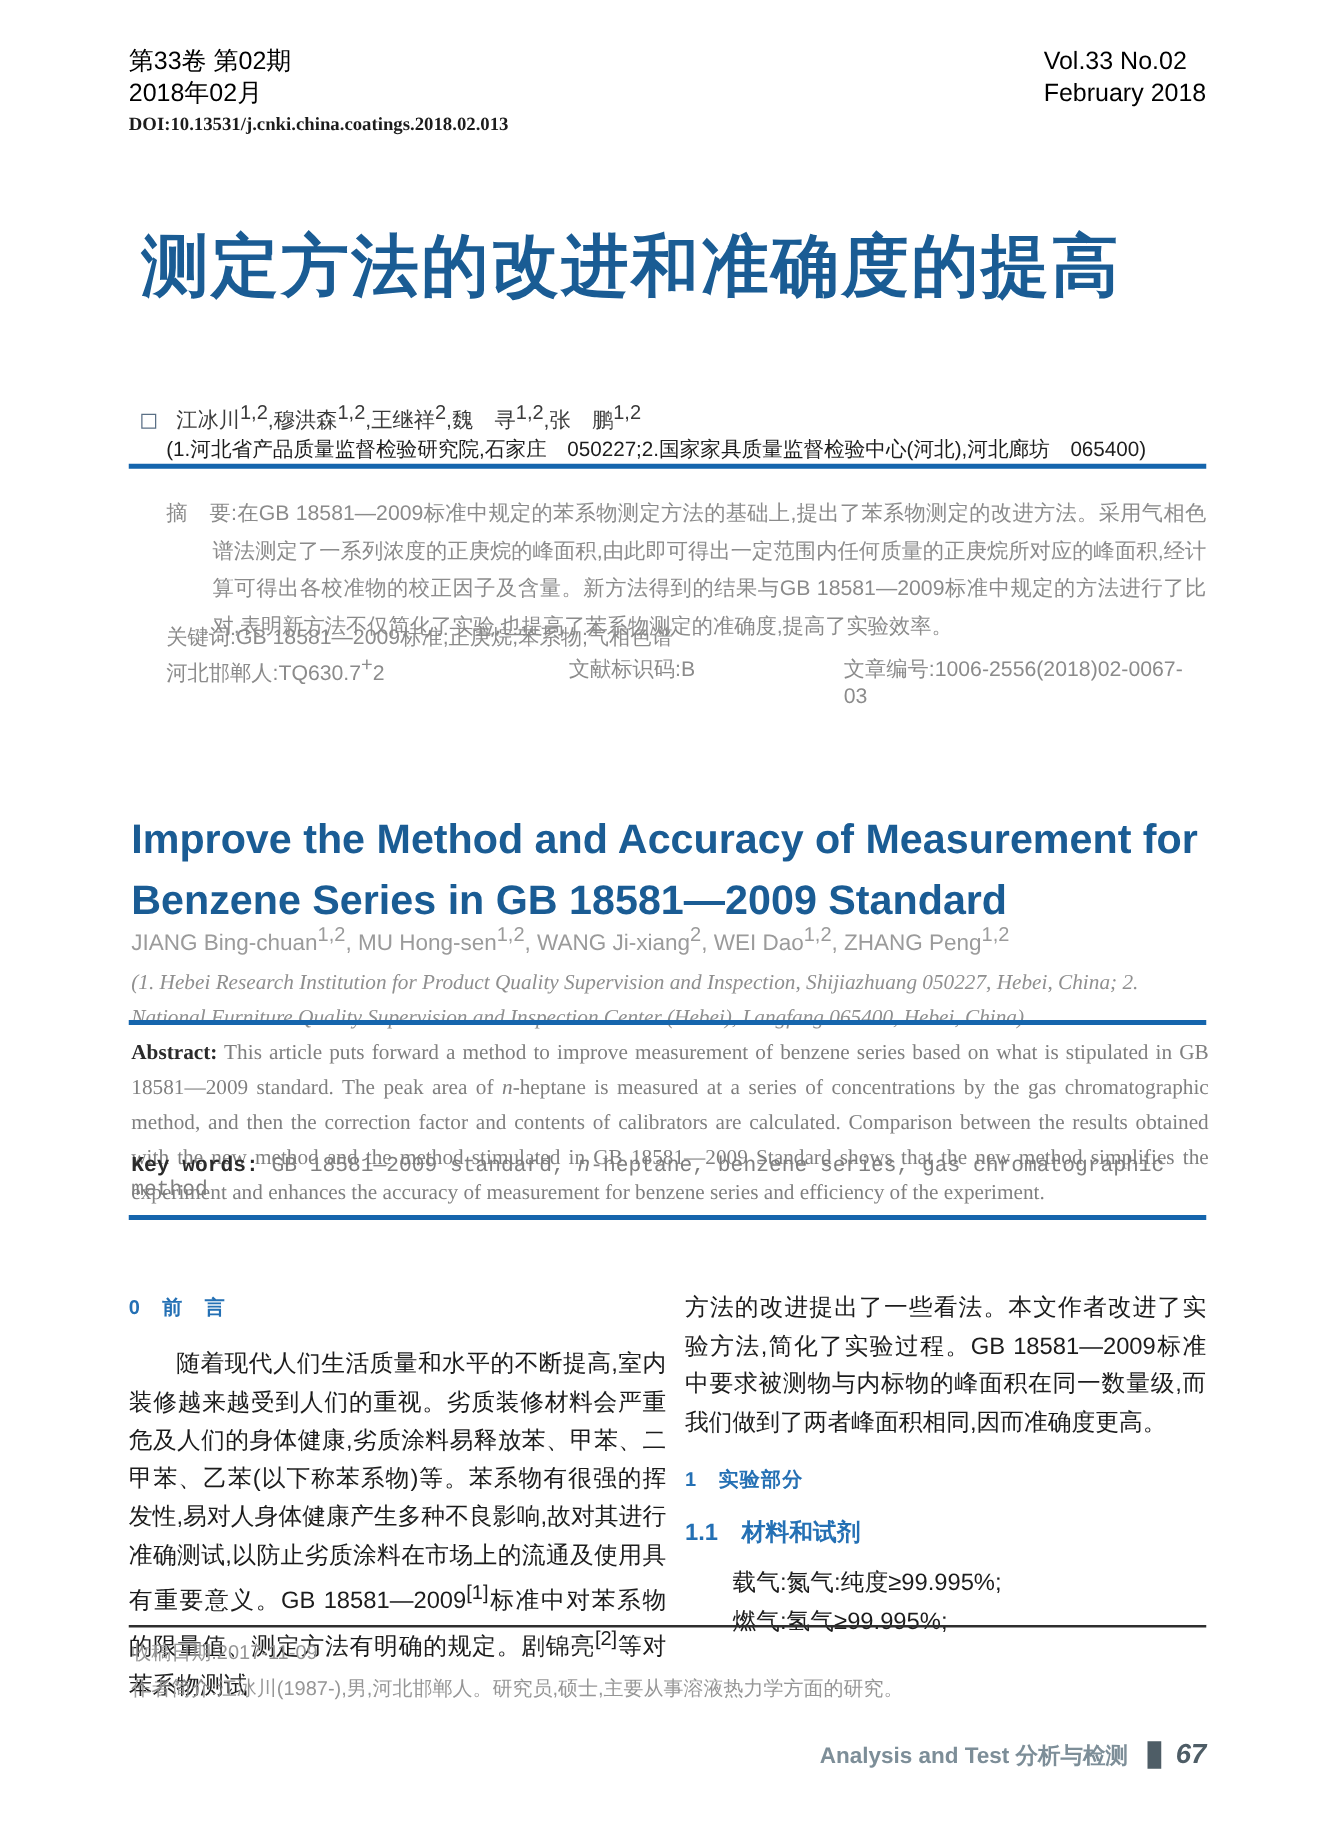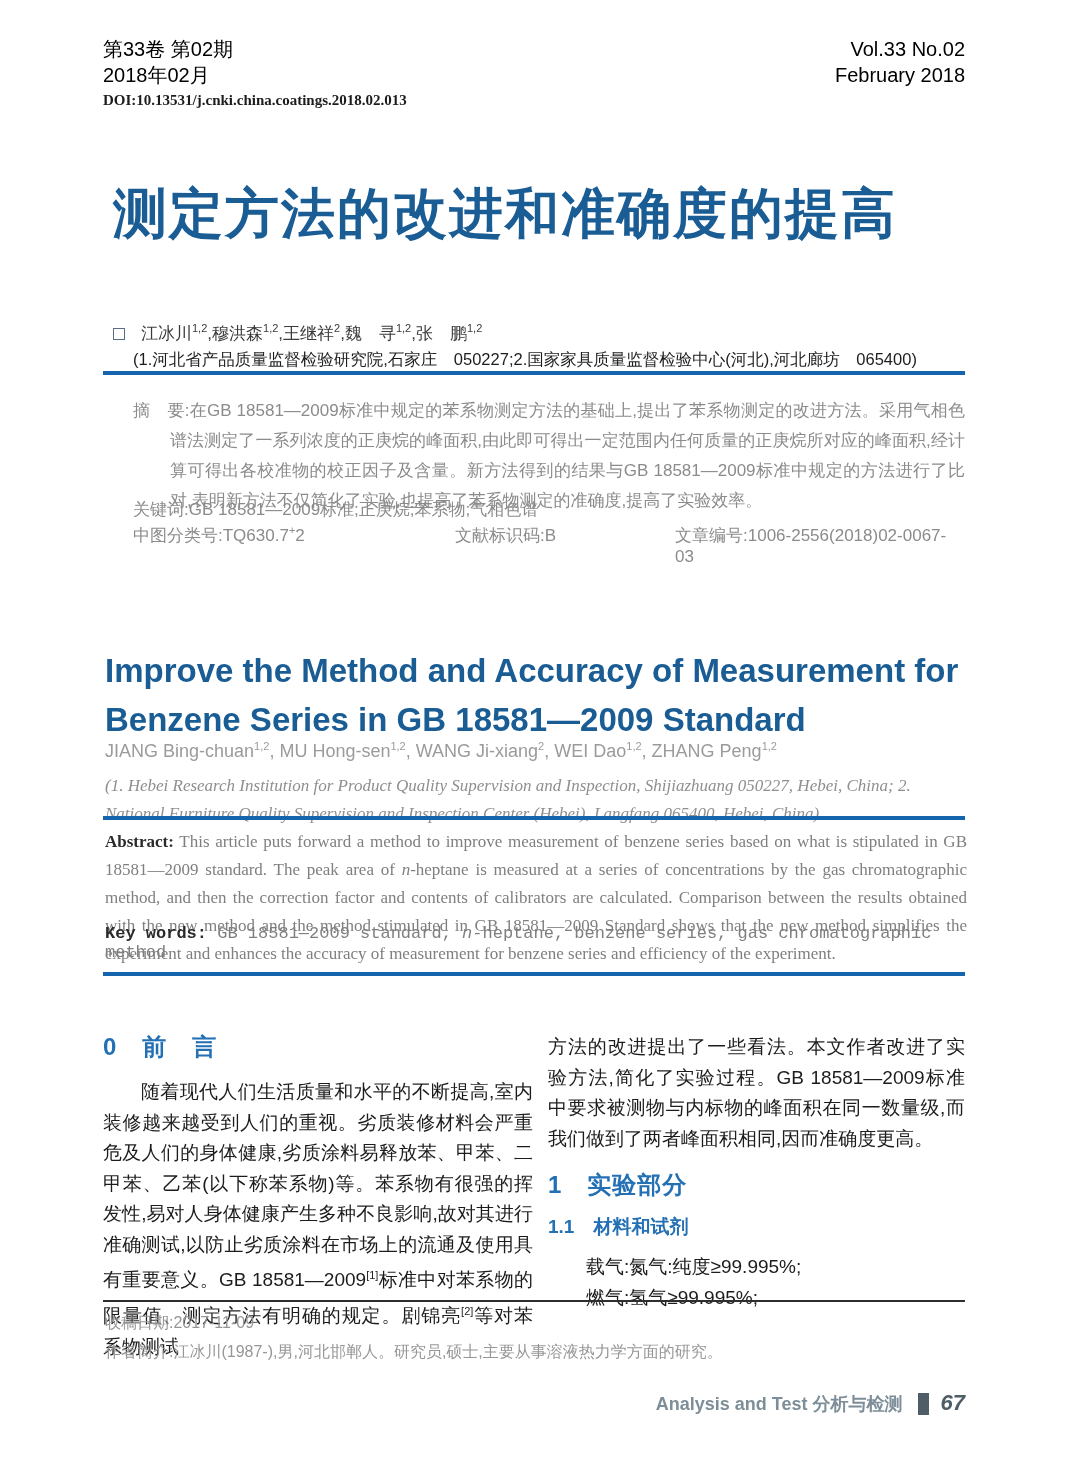--- a/index.html
+++ b/index.html
@@ -3,31 +3,31 @@
 <meta charset="utf-8">
 <style>
   * { margin:0; padding:0; box-sizing:border-box; }
   html,body { background:#ffffff; }
   body { width:1075px; height:1459px; position:relative; font-family:"Liberation Sans", sans-serif; color:#1f1f1f; }
   .abs { position:absolute; }
 
   
   .hdr { left:103px; top:36px; width:862px; display:flex; justify-content:space-between; font-size:20px; line-height:26px; color:#000000; }
   .hdr .c { text-align:center; }
-  .hdr .r { text-align:right; }
+  .hdr .r { }
   .hdr .cn-journal { letter-spacing:7px; }
   .doi { left:103px; top:92px; width:862px; font-family:"Liberation Serif", serif; font-weight:bold; font-size:15px; color:#1c1c1c; }
 
   
   .title-cn { left:113px; top:182px; width:862px; color:#1a5c94; font-weight:bold; font-size:54px; line-height:62px; letter-spacing:2px; }
 
   
   .authors-cn { left:113px; top:322px; width:852px; font-size:17px; color:#3a3a3a; }
   .checkbox { display:inline-block; width:12px; height:12px; border:1.5px solid #5a6f85; margin-right:16px; vertical-align:-1px; }
-  sup { font-size:11px; }
+  sup { font-size:16px; }
   .affil-cn { left:133px; top:349px; width:840px; font-size:16.5px; color:#1d1d1d; }
   .rule-blue { left:103px; width:862px; height:4px; background:#1565ad; }
   .r1 { top:371px; } .r2 { top:816px; } .r3 { top:972px; }
 
   
   .abstract-cn { left:133px; top:396px; width:832px; font-size:17px; line-height:30px; color:#8b8b8b; text-align:justify; padding-left:37px; text-indent:-37px; }
   .keywords-cn { left:133px; top:498px; width:832px; font-size:17px; color:#8b8b8b; }
   .classification { left:133px; top:524px; width:832px; display:flex; font-size:17px; color:#8b8b8b; }
   .classification .f1 { flex:0 0 322px; }
   .classification .f2 { flex:0 0 220px; }
@@ -38,21 +38,21 @@
   .affil-en { left:105px; top:772px; width:862px; font-family:"Liberation Serif", serif; font-style:italic; font-size:17px; line-height:28px; color:#8f8f8f; }
   .abstract-en { left:105px; top:828px; width:862px; font-family:"Liberation Serif", serif; font-size:17px; line-height:28px; color:#7f7f7f; text-align:justify; }
   .abstract-en b, .keywords-en b { color:#2b2b2b; font-style:normal; }
   .keywords-en { left:105px; top:924px; width:862px; font-family:Liberation Mono, monospace; font-size:17px; color:#7f7f7f; }
   .ital { font-style:italic; }
 
   
   .columns { left:103px; top:1032px; width:862px; display:flex; gap:15px; }
   .col { width:430px; font-size:19px; line-height:30.5px; color:#1c1c1c; text-align:justify; }
   .col-r { width:417px; }
-  .h1-blue { color:#2470b4; font-weight:bold; font-size:24px; line-height:30px; margin-bottom:15px; letter-spacing:1px; }
+  .h1-blue { color:#2470b4; font-weight:bold; font-size:16px; line-height:30px; margin-bottom:15px; letter-spacing:1px; }
   .h2-blue { color:#2470b4; font-weight:bold; font-size:19px; margin:12px 0 8px 0; }
   .indent { text-indent:2em; }
   .gas-line { text-indent:2em; line-height:31px; }
   .exp-h { margin-top:16px; margin-bottom:0; }
 
   
   .footnote-rule { left:103px; top:1300px; width:862px; height:2px; background:#2e2e2e; }
   .footnote { left:105px; top:1308px; width:862px; font-size:16px; line-height:29px; color:#969696; }
 
   
@@ -82,21 +82,21 @@
 <div class="abs authors-cn">
   <span class="checkbox"></span><span>江冰川</span><sup>1,2</sup><span>,</span><span>穆洪森</span><sup>1,2</sup><span>,</span><span>王继祥</span><sup>2</sup><span>,</span><span>魏　寻</span><sup>1,2</sup><span>,</span><span>张　鹏</span><sup>1,2</sup>
 </div>
 <div class="abs affil-cn">(1.河北省产品质量监督检验研究院,石家庄　050227;2.国家家具质量监督检验中心(河北),河北廊坊　065400)</div>
 
 <div class="abs rule-blue r1"></div>
 
 <div class="abs abstract-cn"><b style="font-weight:normal;">摘　要:</b><span>在GB 18581—2009标准中规定的苯系物测定方法的基础上,提出了苯系物测定的改进方法。采用气相色谱法测定了一系列浓度的正庚烷的峰面积,由此即可得出一定范围内任何质量的正庚烷所对应的峰面积,经计算可得出各校准物的校正因子及含量。新方法得到的结果与GB 18581—2009标准中规定的方法进行了比对,表明新方法不仅简化了实验,也提高了苯系物测定的准确度,提高了实验效率。</span></div>
 <div class="abs keywords-cn"><span>关键词:</span><span>GB 18581—2009标准;正庚烷;苯系物;气相色谱</span></div>
 <div class="abs classification">
-  <span class="f1"><span>中图分类号:TQ630.7</span><sup>+</sup><span>2</span></span>
+  <span class="f1"><span>河北邯郸人:TQ630.7</span><sup>+</sup><span>2</span></span>
   <span class="f2">文献标识码:B</span>
   <span class="f3">文章编号:1006-2556(2018)02-0067-03</span>
 </div>
 
 <div class="abs title-en">
   <div>Improve the Method and Accuracy of Measurement for</div>
   <div>Benzene Series in GB 18581—2009 Standard</div>
 </div>
 <div class="abs authors-en">
   <span>JIANG Bing-chuan</span><sup>1,2</sup><span>, </span><span>MU Hong-sen</span><sup>1,2</sup><span>, </span><span>WANG Ji-xiang</span><sup>2</sup><span>, </span><span>WEI Dao</span><sup>1,2</sup><span>, </span><span>ZHANG Peng</span><sup>1,2</sup>

